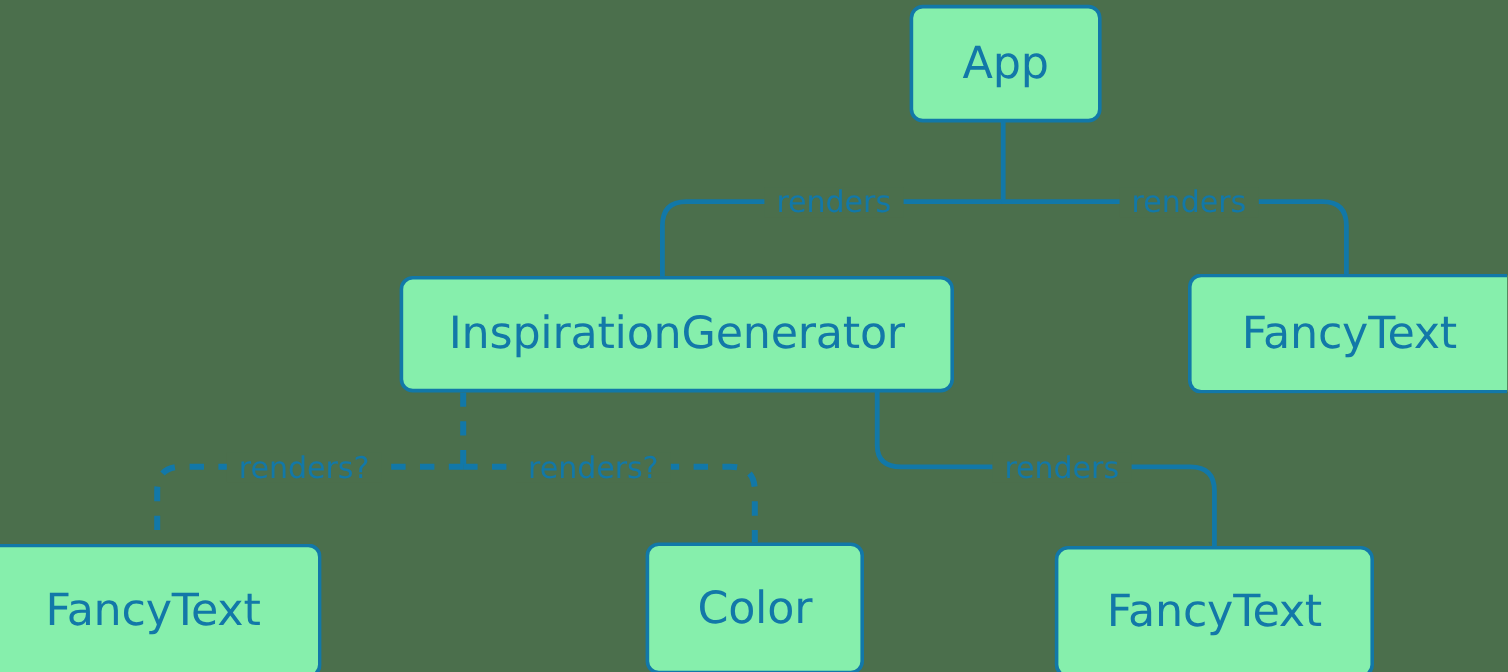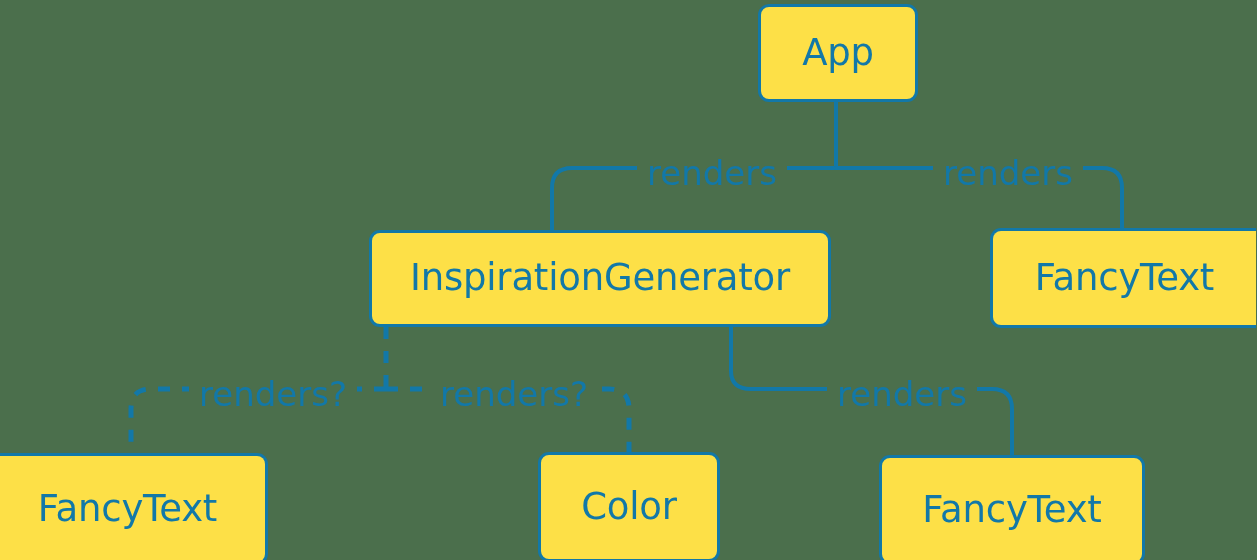--- a/index.html
+++ b/index.html
@@ -21,51 +21,51 @@
   }
   #edges {
     position: absolute;
     top: 0;
     left: 0;
     width: 1257px;
     height: 560px;
   }
   .node {
     position: absolute;
-    background: #fde047;
+    background: #86efac;
     border: 3px solid #1278a8;
     border-radius: 11px;
     box-sizing: border-box;
     display: flex;
     align-items: center;
     justify-content: center;
     color: #1278a8;
     font-size: 37px;
     letter-spacing: -0.2px;
     white-space: nowrap;
     z-index: 2;
   }
   .node-label {
     display: block;
     line-height: 1;
     padding-bottom: 2px;
   }
   #node-app       { left: 758px;  top: 4px;   width: 160px; height: 98px; }
-  #node-ig        { left: 333px;  top: 230px; width: 462px; height: 97px; margin-left: 36px; }
+  #node-ig        { left: 333px;  top: 230px; width: 462px; height: 97px; }
   #node-fancy-r   { left: 990px;  top: 228px; width: 266px; height: 100px;
                     border-right: none; border-top-right-radius: 0; border-bottom-right-radius: 0; }
   #node-fancy-l   { left: -10px;  top: 453px; width: 278px; height: 112px;
                     border-left: none; border-top-left-radius: 0; border-bottom-left-radius: 0; }
   #node-color     { left: 538px;  top: 452px; width: 182px; height: 110px; }
   #node-copyright { left: 879px;  top: 455px; width: 266px; height: 110px; }
 
   .edge-label {
     position: absolute;
     color: #1278a8;
-    font-size: 34px;
+    font-size: 25px;
     line-height: 1;
     white-space: nowrap;
     z-index: 3;
   }
   #label-app-ig        { left: 637px; top: 156px; }
   #label-app-fancy     { left: 933px; top: 156px; }
   #label-ig-fancy      { left: 189px; top: 377px; }
   #label-ig-color      { left: 430px; top: 377px; }
   #label-ig-copyright  { left: 827px; top: 377px; }
 </style>

